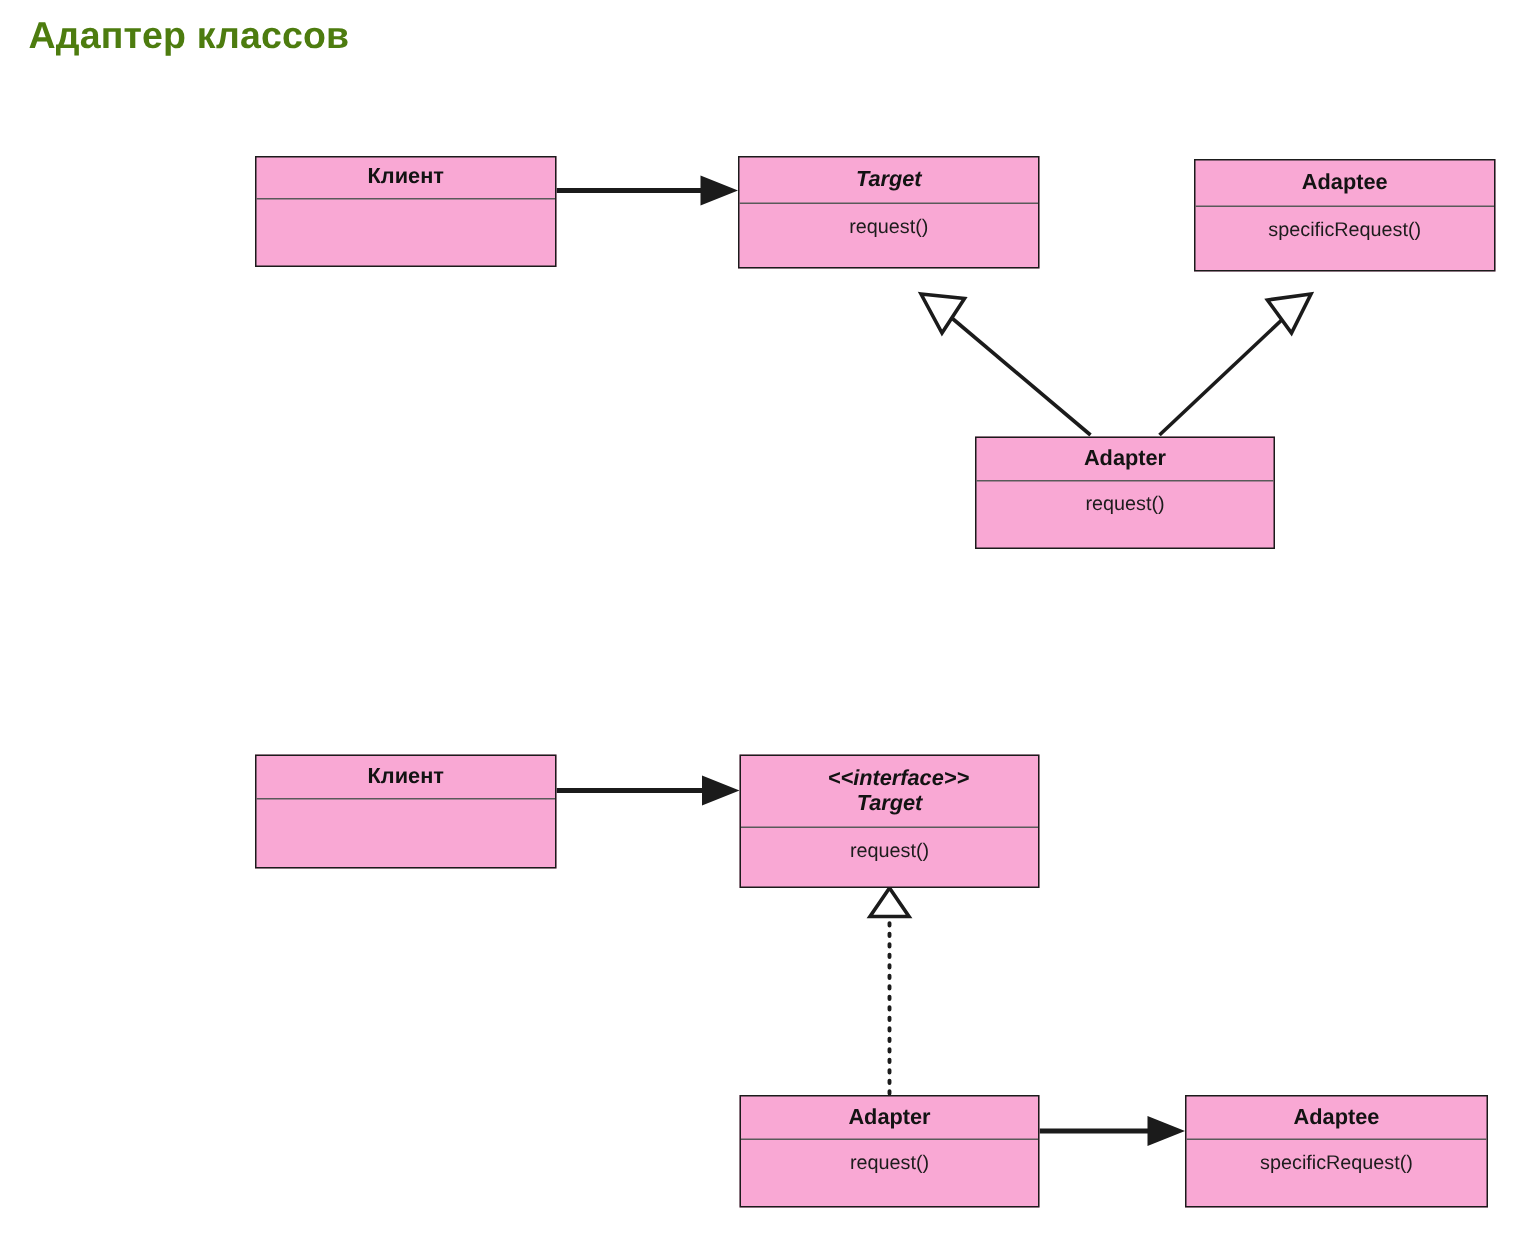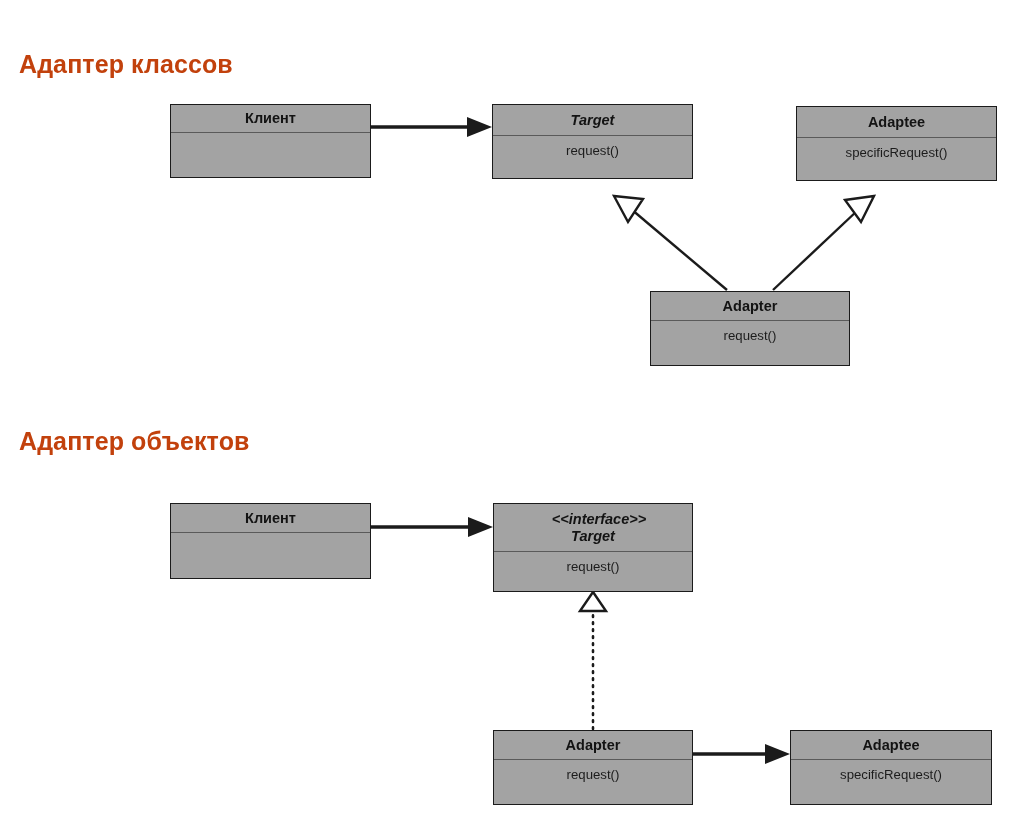--- a/index.html
+++ b/index.html
@@ -24,33 +24,32 @@
     width: 1020px;
     height: 827px;
   }
 
   
   .section-title {
     position: absolute;
     font-size: 25px;
     font-weight: bold;
     letter-spacing: 0.1px;
-    color: #c2410c;
+    color: #4d7c0f;
     white-space: nowrap;
     line-height: 1;
-    margin-top: 40px;
   }
   #title-classes { left: 19px; top: 12px; }
   #title-objects { left: 19px; top: 389px; }
 
   
   .uml-box {
     position: absolute;
     box-sizing: border-box;
-    background: #a3a3a3;
+    background: #f9a8d4;
     border: 1.6px solid #1b1b1b;
     display: flex;
     flex-direction: column;
     z-index: 5;
   }
   .uml-header {
     box-sizing: border-box;
     text-align: center;
     font-size: 14.5px;
     font-weight: bold;
@@ -129,21 +128,20 @@
   .arrow-solid  { fill: #1b1b1b; stroke: none; }
   .arrow-hollow { fill: #ffffff; stroke: #1b1b1b; stroke-width: 2.4; stroke-linejoin: miter; }
 </style>
 </head>
 <body>
 
 <div class="canvas">
 
   <div class="section-title" id="title-classes">Адаптер классов</div>
 
-  <div class="section-title" id="title-objects">Адаптер объектов</div>
 
   <svg class="connectors" viewBox="0 0 1020 827">
 
     <g>
       <line class="conn-line-solid" x1="371" y1="127" x2="477" y2="127"></line>
       <polygon class="arrow-solid" points="492,127 467,117 467,137"></polygon>
     </g>
 
     <g>
       <line class="conn-line-gen" x1="727" y1="290" x2="631" y2="209"></line>

